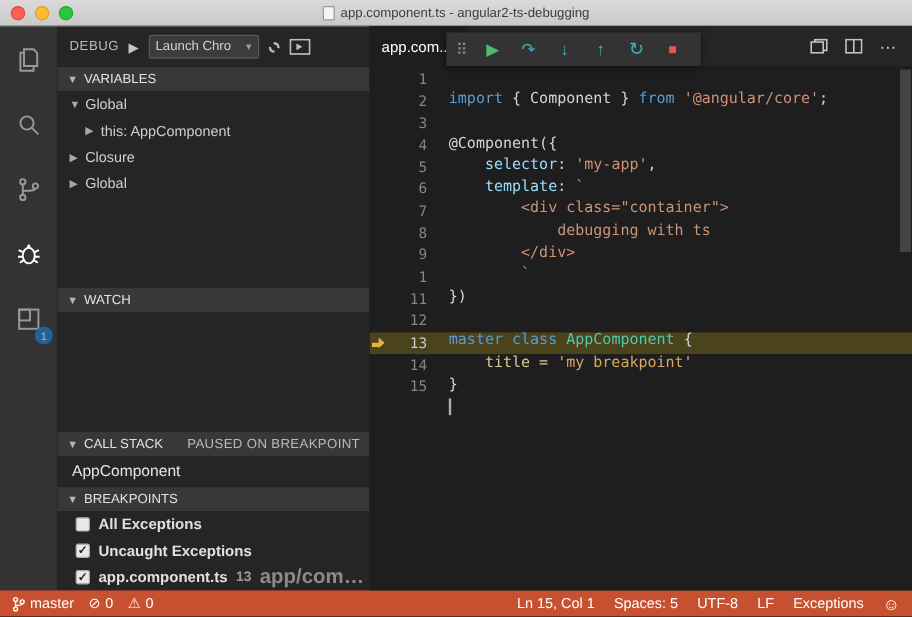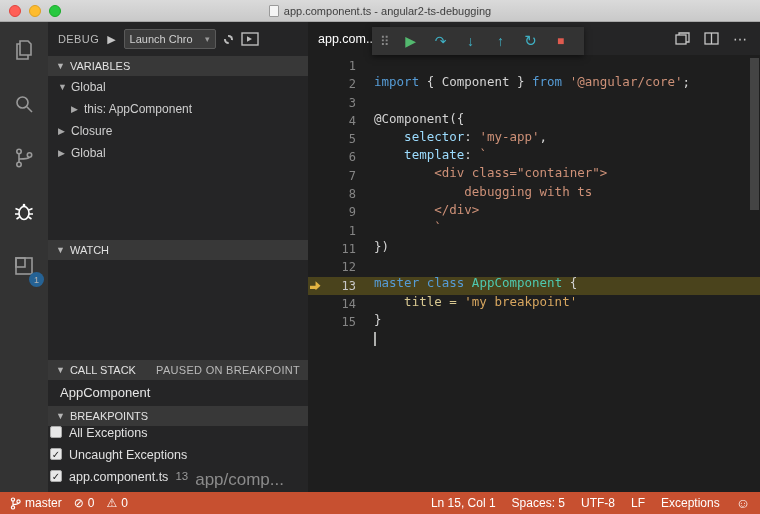--- a/index.html
+++ b/index.html
@@ -63,22 +63,22 @@
   .section-body { background:#252526; overflow:hidden; }
   #variables-body { height:164px; flex:0 0 164px; }
   #watch-body { height:100px; flex:0 0 100px; }
   #callstack-body { height:26px; flex:0 0 26px; }
   #breakpoints-body { flex:1; }
   .tree-row { height:22px; display:flex; align-items:center; gap:5px; cursor:pointer;
               color:#cfcfcf; }
   .tree-row .tw { font-size:9px; color:#a8a8a8; width:8px; }
   .stack-row { height:24px; display:flex; align-items:center; padding-left:12px;
                font-size:13px; color:#e6e6e6; cursor:pointer; }
-  .bp-row { height:22px; display:flex; align-items:flex-start; gap:7px; padding-left:2px;
-            cursor:pointer; color:#e0e0e0; font-size:12.5px; white-space:nowrap; overflow:hidden; }
+  .bp-row { height:22px; display:flex; align-items:center; gap:7px; padding-left:15px;
+            cursor:pointer; color:#e0e0e0; font-size:12.5px; white-space:nowrap; overflow:hidden;font-weight:bold; }
   .checkbox { width:12px; height:12px; background:#e8e8e8; border:1px solid #aaaaaa;
               border-radius:2px; flex:0 0 12px; display:flex; align-items:center;
               justify-content:center; font-size:10px; color:#1e1e1e; }
   .bp-line { color:#9a9a9a; font-size:11.5px; }
   .bp-detail { color:#8b8b8b; font-size:17px; overflow:hidden; text-overflow:ellipsis; }
 
   
   .editor { flex:1; display:flex; flex-direction:column; position:relative; min-width:0;
             background:#1e1e1e; }
   .tabbar { height:33px; flex:0 0 33px; background:#252526; display:flex; align-items:stretch; }

